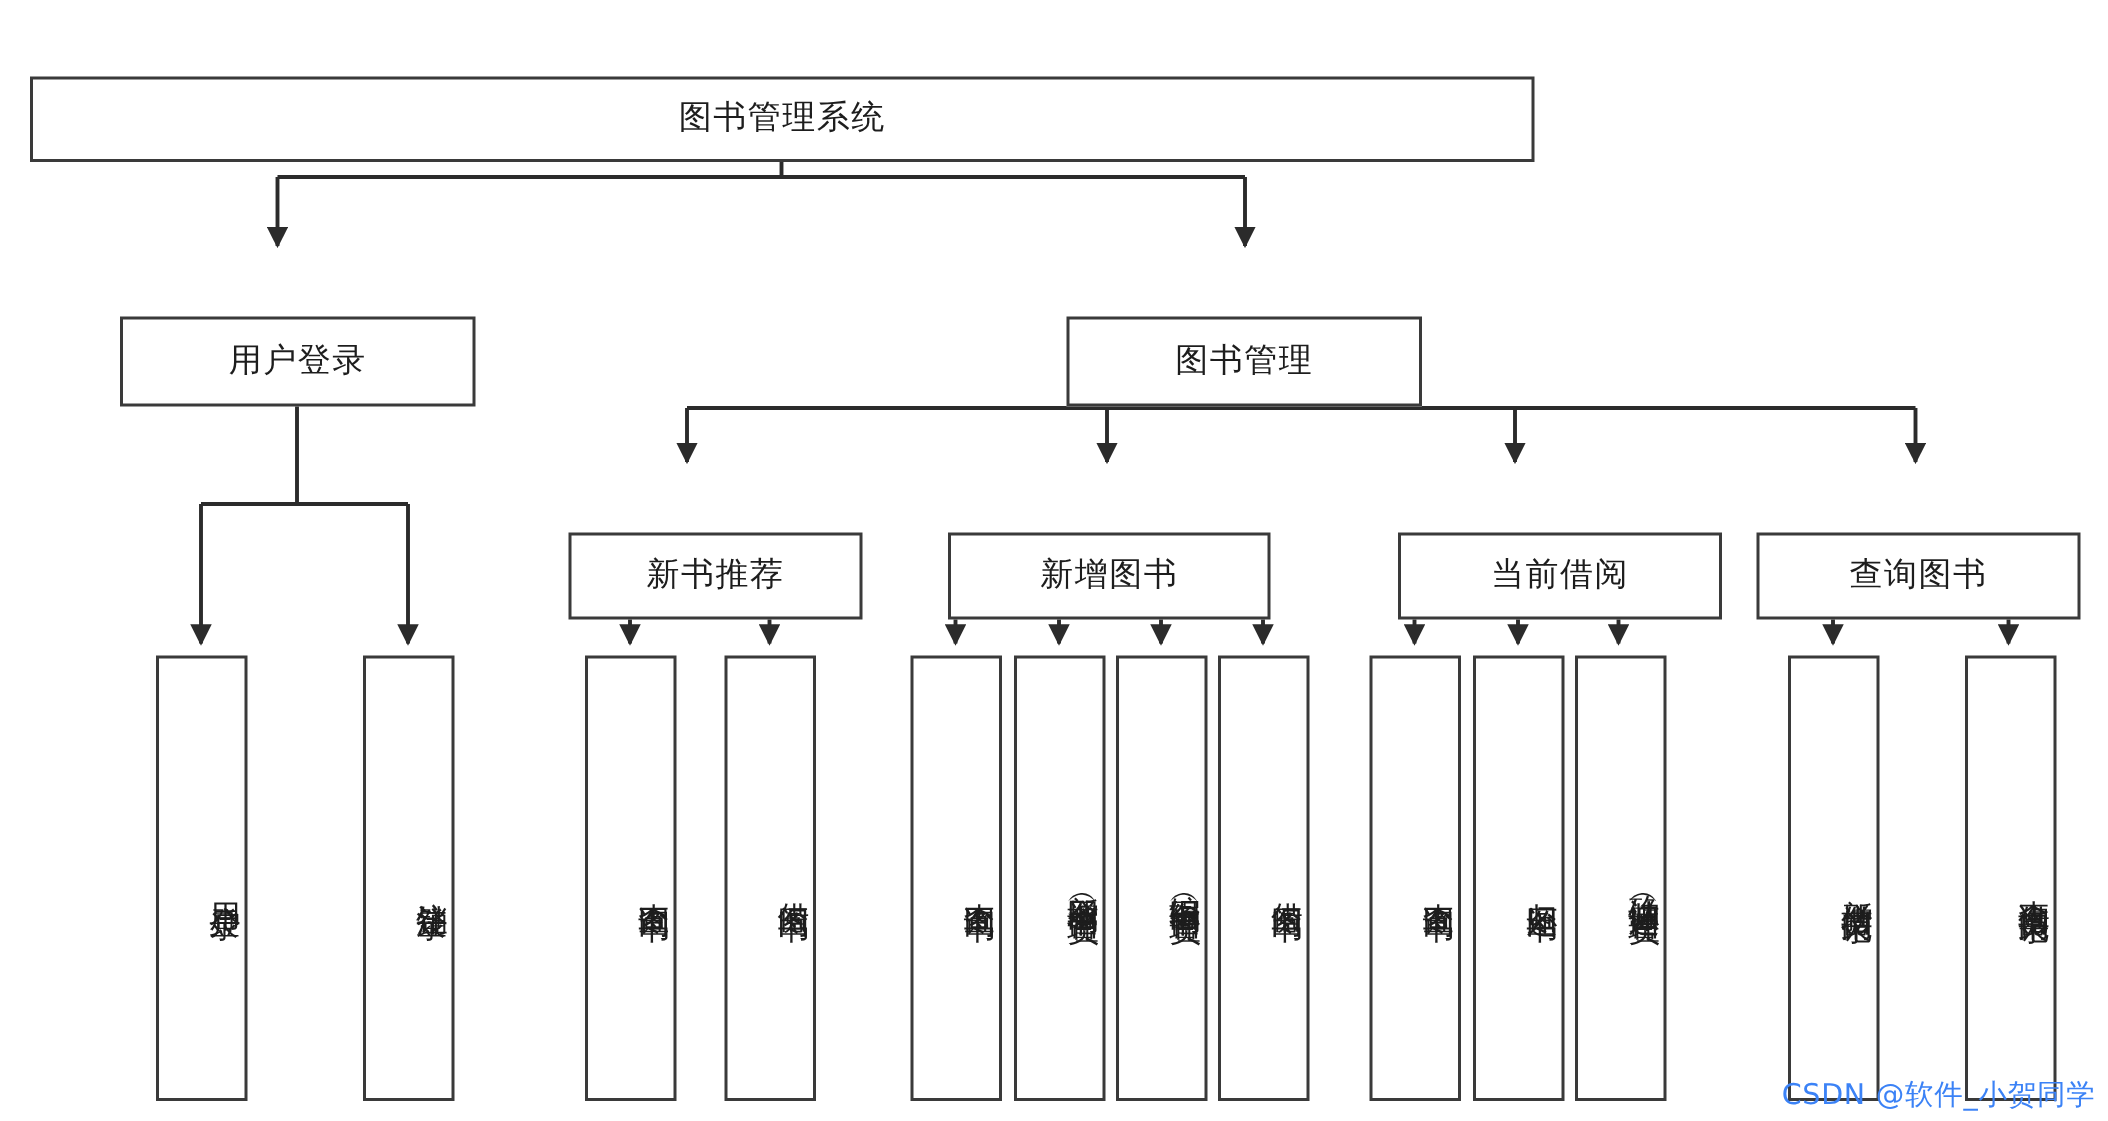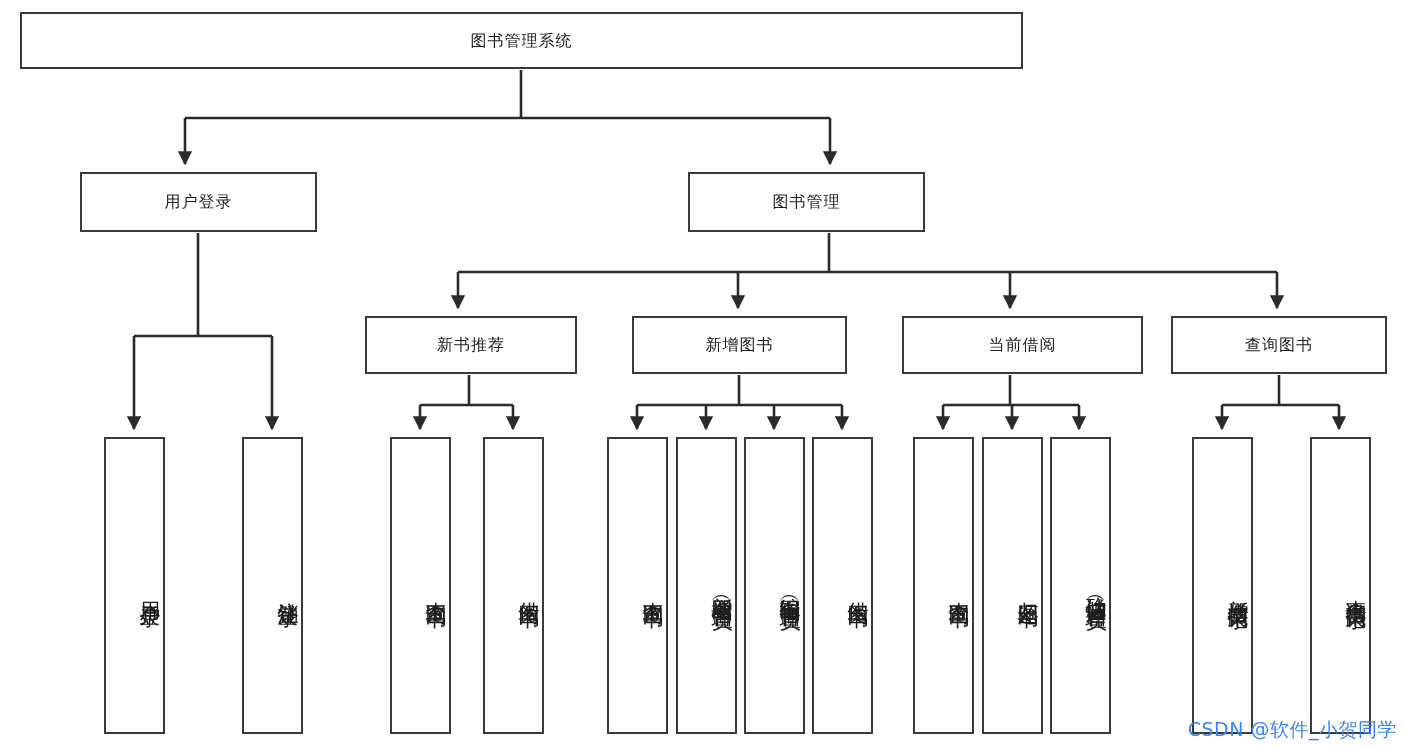--- a/index.html
+++ b/index.html
@@ -32,23 +32,24 @@
     background: #ffffff;
     border: 2.5px solid #3a3a3a;
     display: flex;
     align-items: center;
     justify-content: center;
     text-align: center;
     color: #1d1d1d;
     z-index: 2;
   }
   .node.horizontal {
-    font-size: 16px;
+    font-size: 22px;
     line-height: 1.2;
     letter-spacing: 1px;
+    margin-top: 39px;
   }
   .node.vertical {
     writing-mode: vertical-rl;
     text-orientation: upright;
     font-size: 21px;
     line-height: 1.28;
     letter-spacing: 2px;
     align-items: flex-start;
     justify-content: center;
     padding-top: 6px;
@@ -125,31 +126,31 @@
     </g>
   </svg>
 
   <div class="node horizontal" style="left:20px; top:12px; width:1003px; height:57px;">
     <span class="label">图书管理系统</span>
   </div>
 
   <div class="node horizontal" style="left:80px; top:172px; width:237px; height:60px;">
     <span class="label">用户登录</span>
   </div>
-  <div class="node horizontal" style="left:688px; top:172px; width:237px; height:60px;">
+  <div class="node horizontal" style="left:711px; top:172px; width:237px; height:60px;">
     <span class="label">图书管理</span>
   </div>
 
-  <div class="node horizontal" style="left:365px; top:316px; width:212px; height:58px;">
+  <div class="node horizontal" style="left:379px; top:316px; width:196px; height:58px;">
     <span class="label">新书推荐</span>
   </div>
   <div class="node horizontal" style="left:632px; top:316px; width:215px; height:58px;">
     <span class="label">新增图书</span>
   </div>
-  <div class="node horizontal" style="left:902px; top:316px; width:241px; height:58px;text-align:right;">
+  <div class="node horizontal" style="left:932px; top:316px; width:216px; height:58px;text-align:right;">
     <span class="label">当前借阅</span>
   </div>
   <div class="node horizontal" style="left:1171px; top:316px; width:216px; height:58px;">
     <span class="label">查询图书</span>
   </div>
 
   <div class="node vertical" style="left:104px; top:437px; width:61px; height:297px;">
     <span class="label">用户登录</span>
   </div>
   <div class="node vertical" style="left:242px; top:437px; width:61px; height:297px;">

